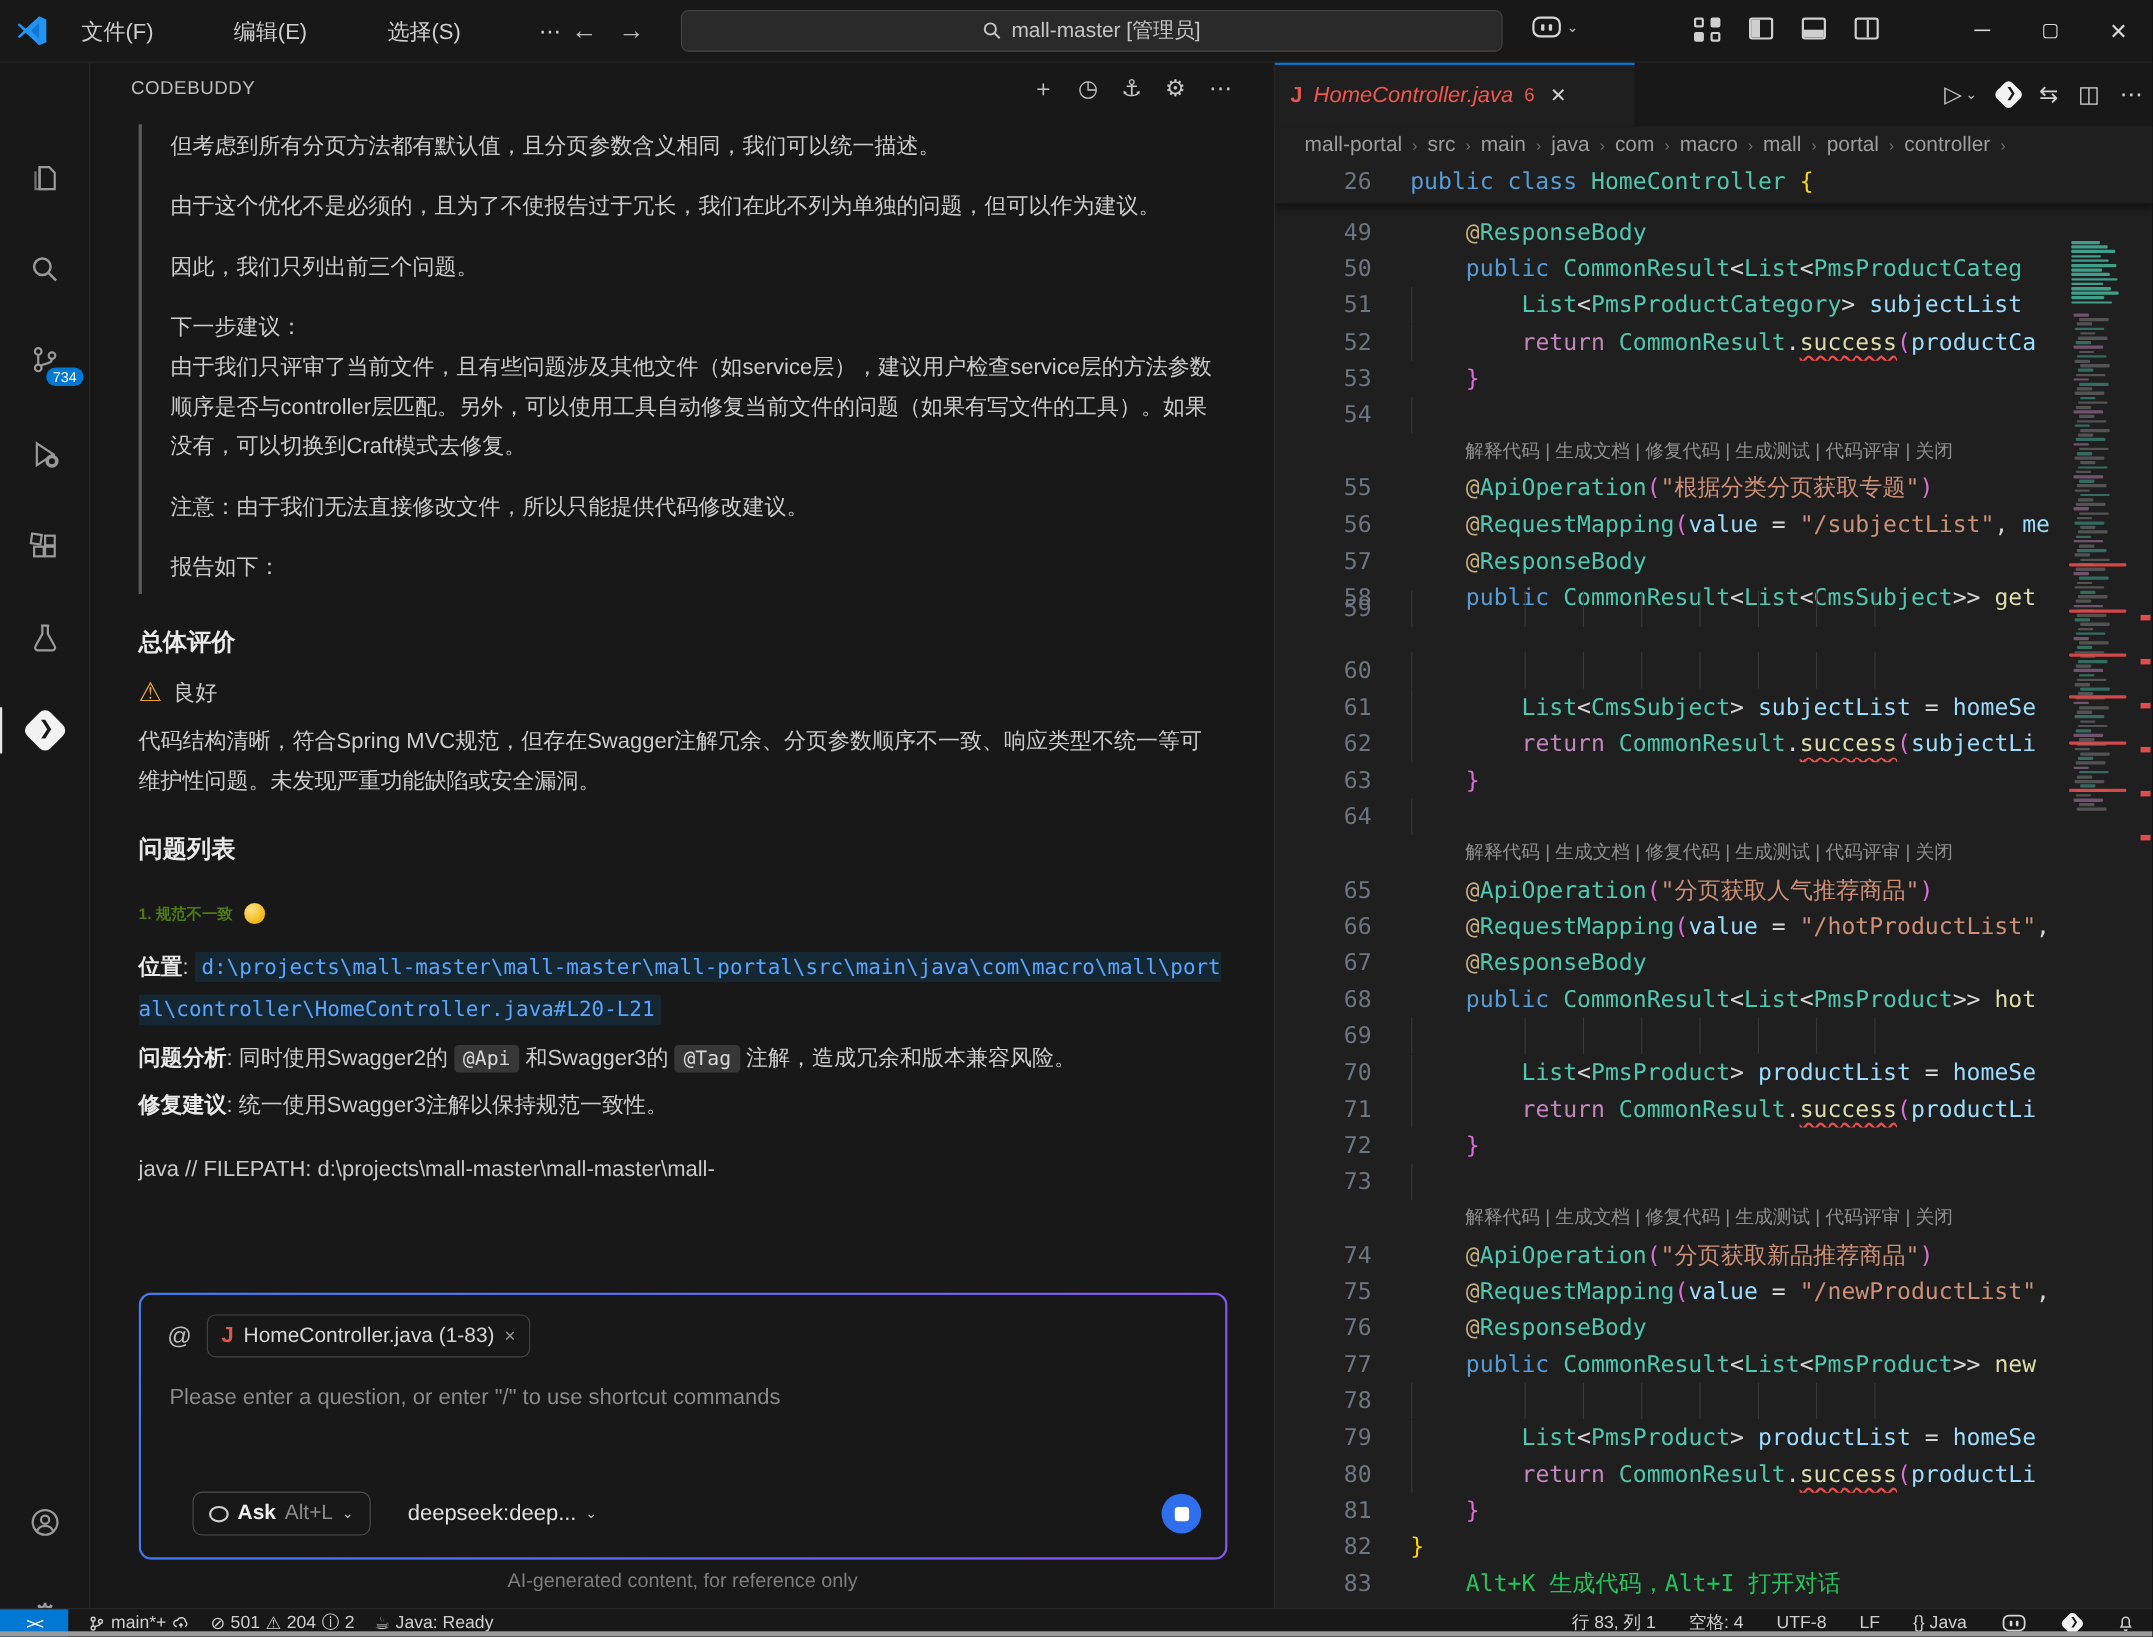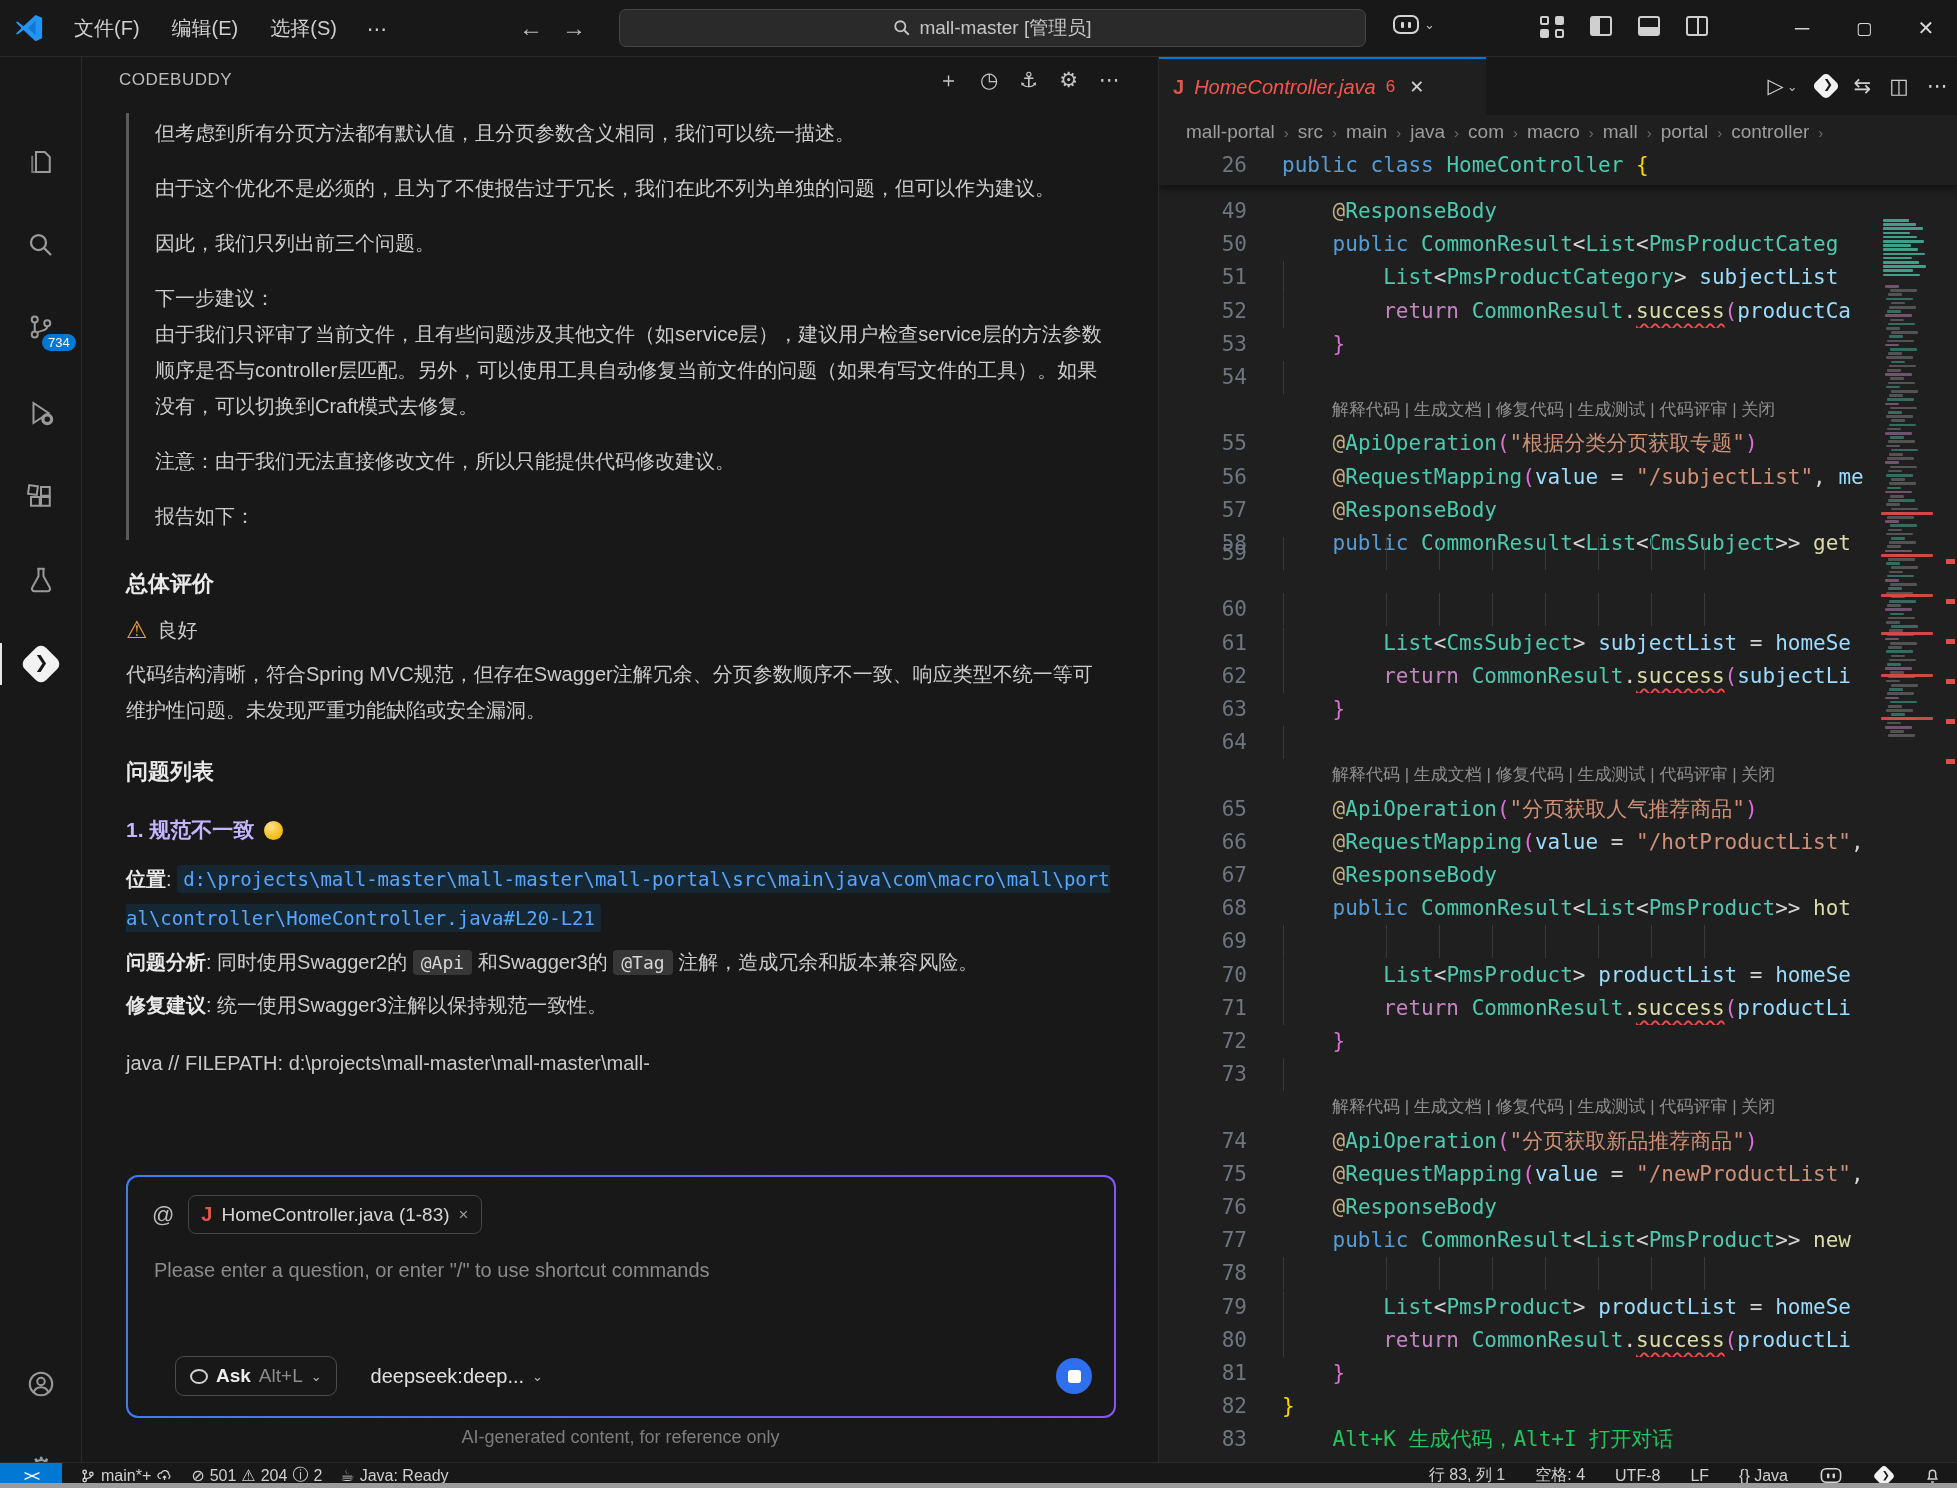--- a/index.html
+++ b/index.html
@@ -3,21 +3,21 @@
 <meta charset="utf-8">
 <style>
   html,body{margin:0;padding:0;background:#000;}
   *{box-sizing:border-box;}
   #app{position:relative;width:1957px;height:1488px;background:#181818;color:#ccc;
        font-family:"Liberation Sans","DejaVu Sans",sans-serif;overflow:hidden;}
 
   
   #titlebar{position:absolute;left:0;top:0;width:1957px;height:57px;background:#181818;border-bottom:1px solid #2b2b2b;}
   #logo{position:absolute;left:14px;top:13px;width:30px;height:30px;}
-  #menus{position:absolute;left:58px;top:0;height:57px;display:flex;align-items:center;}
+  #menus{position:absolute;left:58px;top:0;height:57px;display:flex;align-items:center;gap:41px;}
   .menu-item{padding:6px 16px;font-size:20px;color:#cfcfcf;border-radius:6px;}
   .menu-more{padding:6px 14px;color:#cfcfcf;font-size:20px;letter-spacing:2px;}
   .nav-arrow{position:absolute;top:12px;font-size:24px;color:#bbb;width:36px;height:32px;text-align:center;line-height:32px;border-radius:6px;}
   #searchbox{position:absolute;left:619px;top:9px;width:747px;height:38px;background:#2a2a2a;border:1px solid #454545;
              border-radius:7px;display:flex;align-items:center;justify-content:center;gap:8px;font-size:19px;color:#c5c5c5;}
   #copilot{position:absolute;left:1393px;top:15px;display:flex;align-items:center;gap:5px;}
   .robot{width:26px;height:19px;border:2px solid #d5d5d5;border-radius:7px;position:relative;}
   .robot:before,.robot:after{content:"";position:absolute;top:5px;width:3px;height:6px;background:#d5d5d5;border-radius:1px;}
   .robot:before{left:6px;} .robot:after{right:6px;}
   .chev{color:#bbb;font-size:13px;}
@@ -48,21 +48,21 @@
   #panel-title{font-size:17px;color:#bdbdbd;letter-spacing:.5px;flex:1;}
   .ph-ic{color:#c5c5c5;font-size:21px;margin-left:21px;}
   #panel-body{padding:4px 46px 0 43px;font-size:20px;line-height:36px;color:#ccc;}
   blockquote{margin:6px 0 0 0;padding:2px 0 2px 26px;border-left:3px solid #5a5a5a;}
   blockquote p{margin:0 0 19px 0;white-space:pre-wrap;}
   blockquote p:last-child{margin-bottom:4px;}
   .h2{font-size:22px;font-weight:bold;color:#e9e9e9;margin:26px 0 10px 0;}
   .rating-row{display:flex;align-items:center;gap:10px;margin:6px 0 8px 0;}
   .warn-tri{color:#e8a33d;font-size:24px;}
   .para{margin:2px 0 6px 0;}
-  .issue-title{font-size:21px;font-weight:bold;color:#c4b5fd;margin:22px 0 12px 0;display:flex;align-items:center;gap:10px;}
+  .issue-title{font-size:14px;font-weight:bold;color:#4d7c0f;margin:22px 0 12px 0;display:flex;align-items:center;gap:10px;}
   .ycircle{width:19px;height:19px;border-radius:50%;background:radial-gradient(circle at 35% 30%,#ffe08a,#f2b90d 70%);display:inline-block;}
   .loc-line{line-height:39px;margin-bottom:6px;word-break:break-all;}
   .blabel{font-weight:bold;color:#e9e9e9;}
   .codepath{font-family:"DejaVu Sans Mono",monospace;font-size:19px;color:#58a6ff;background:#152732;padding:3px 6px;border-radius:3px;}
   .chip{font-family:"DejaVu Sans Mono",monospace;font-size:18px;color:#d7d7d7;background:#373737;padding:2px 8px;border-radius:4px;}
   .fence{margin-top:22px;color:#c9c9c9;}
 
   
   #inputbox{position:absolute;left:43px;top:1118px;width:990px;height:243px;border-radius:12px;
             background:#181818;border:2px solid;border-image:linear-gradient(100deg,#3b82f6,#7c5cf0) 1;

